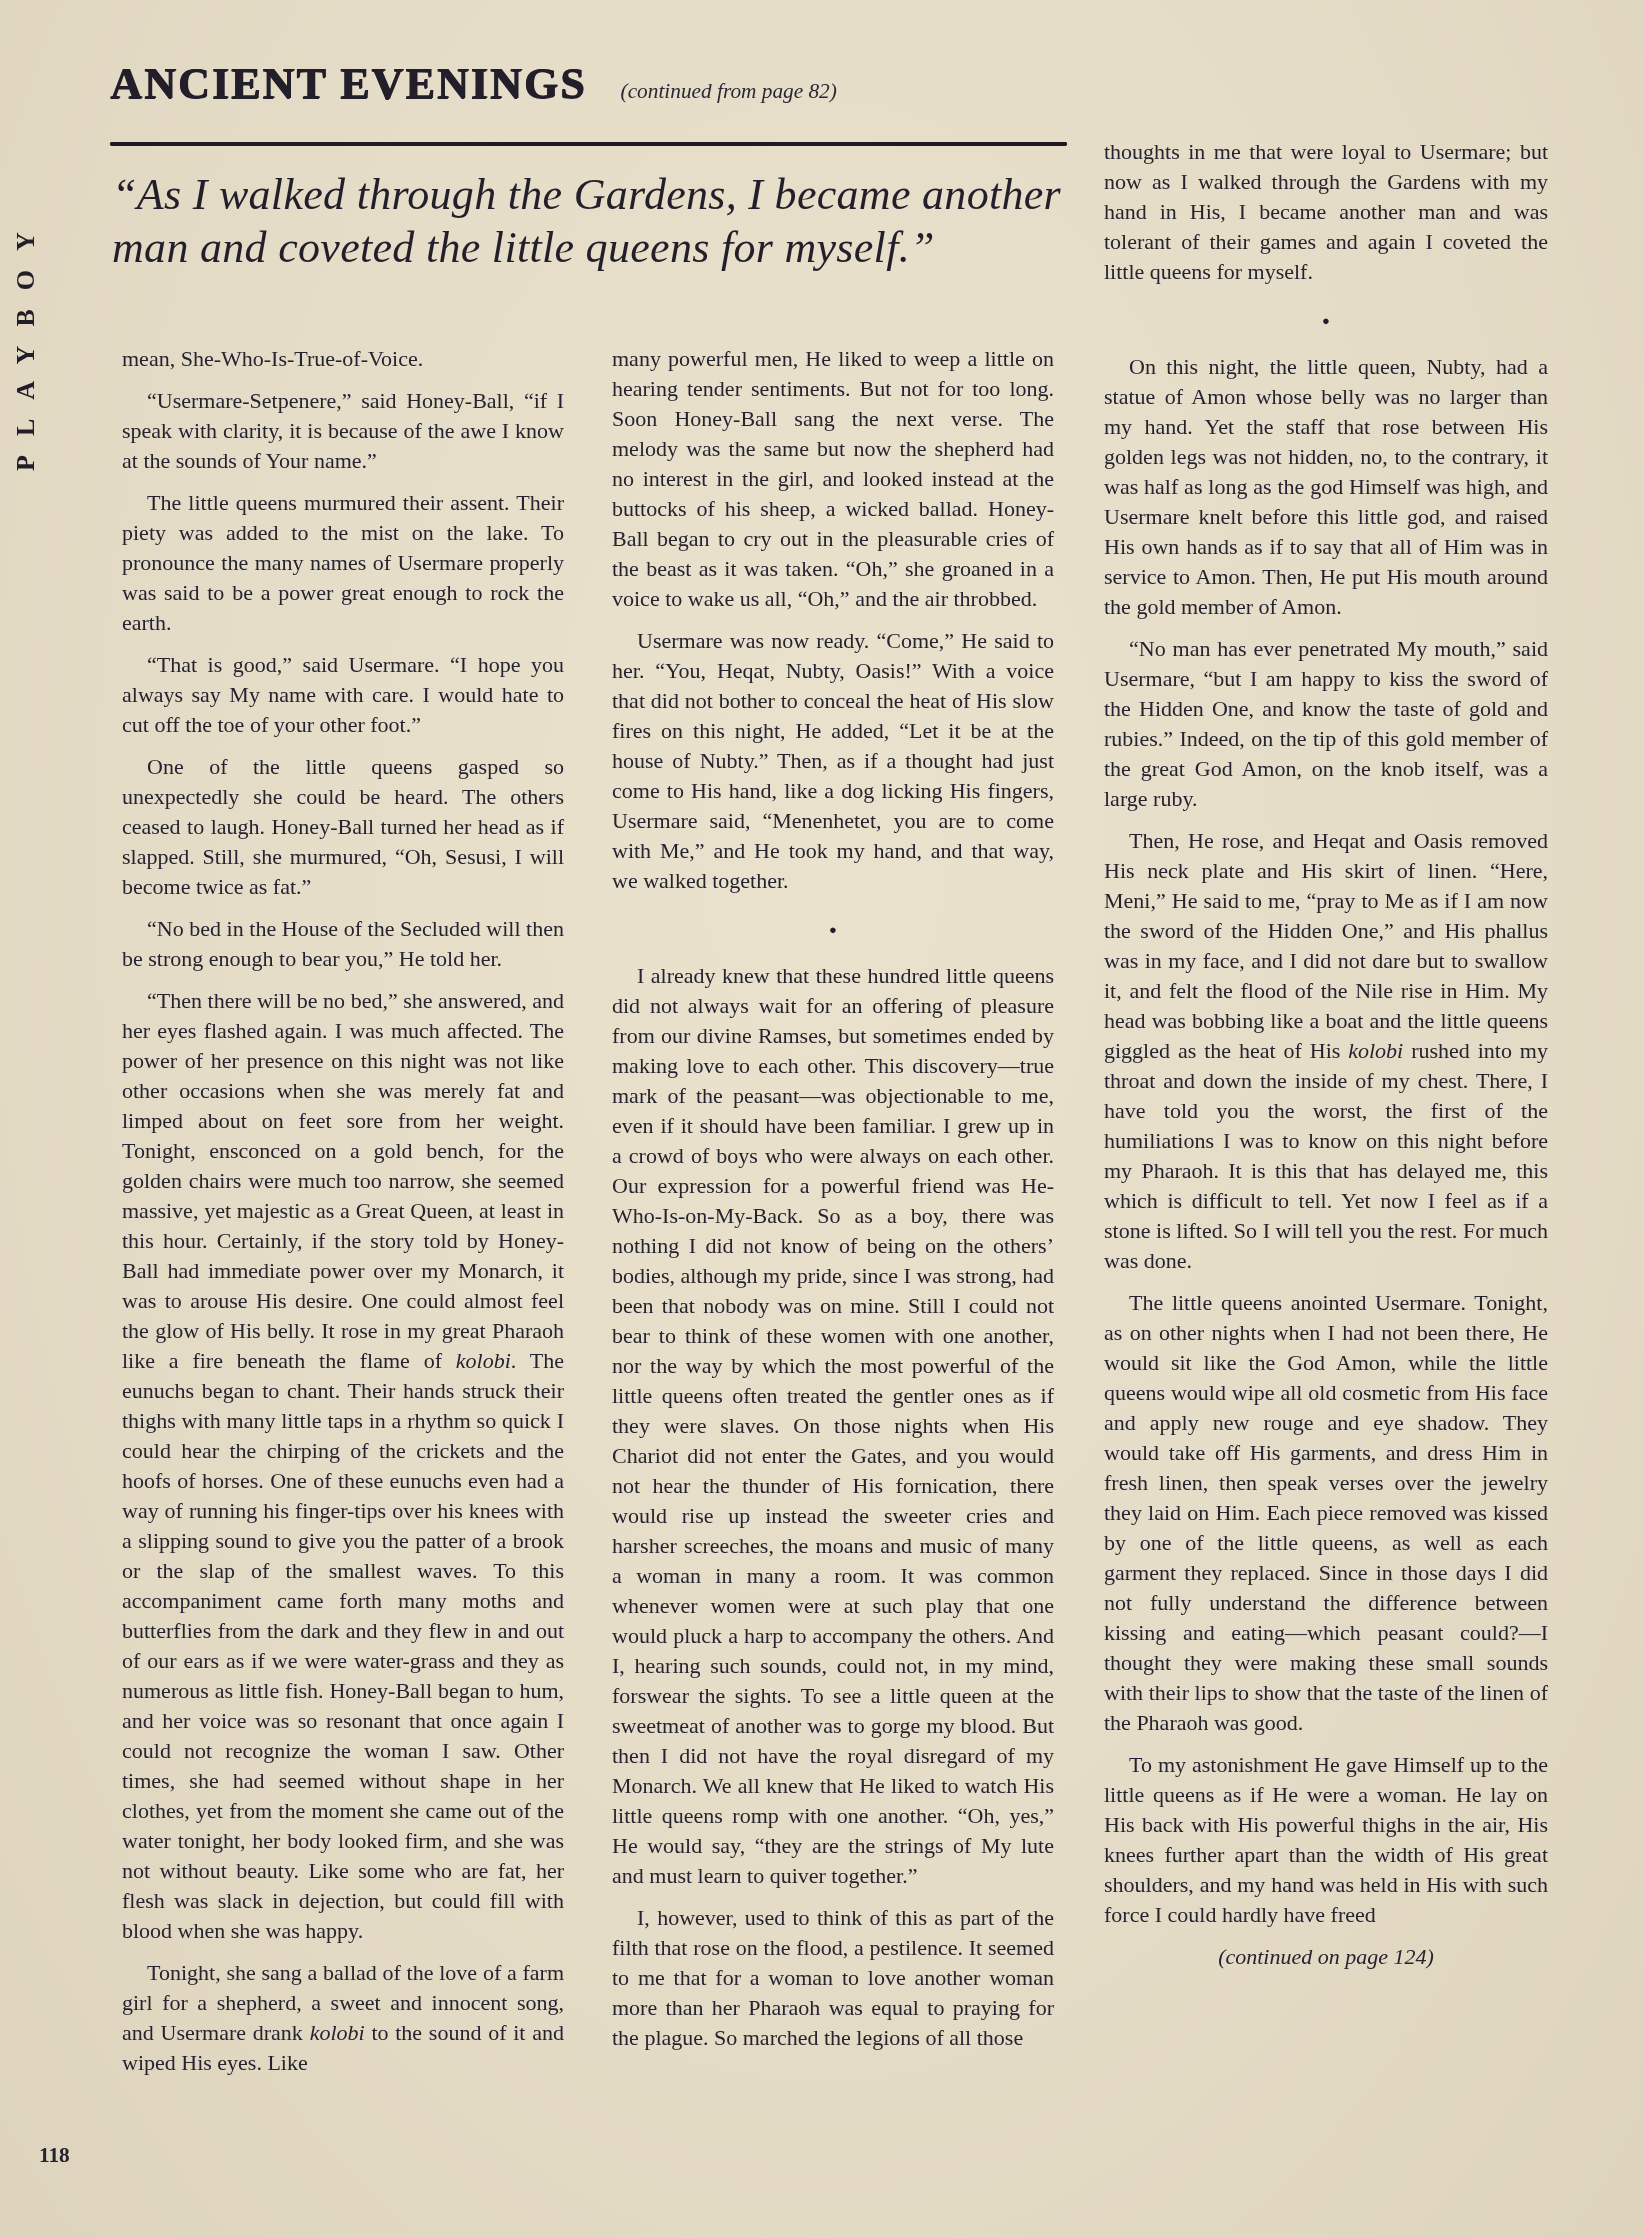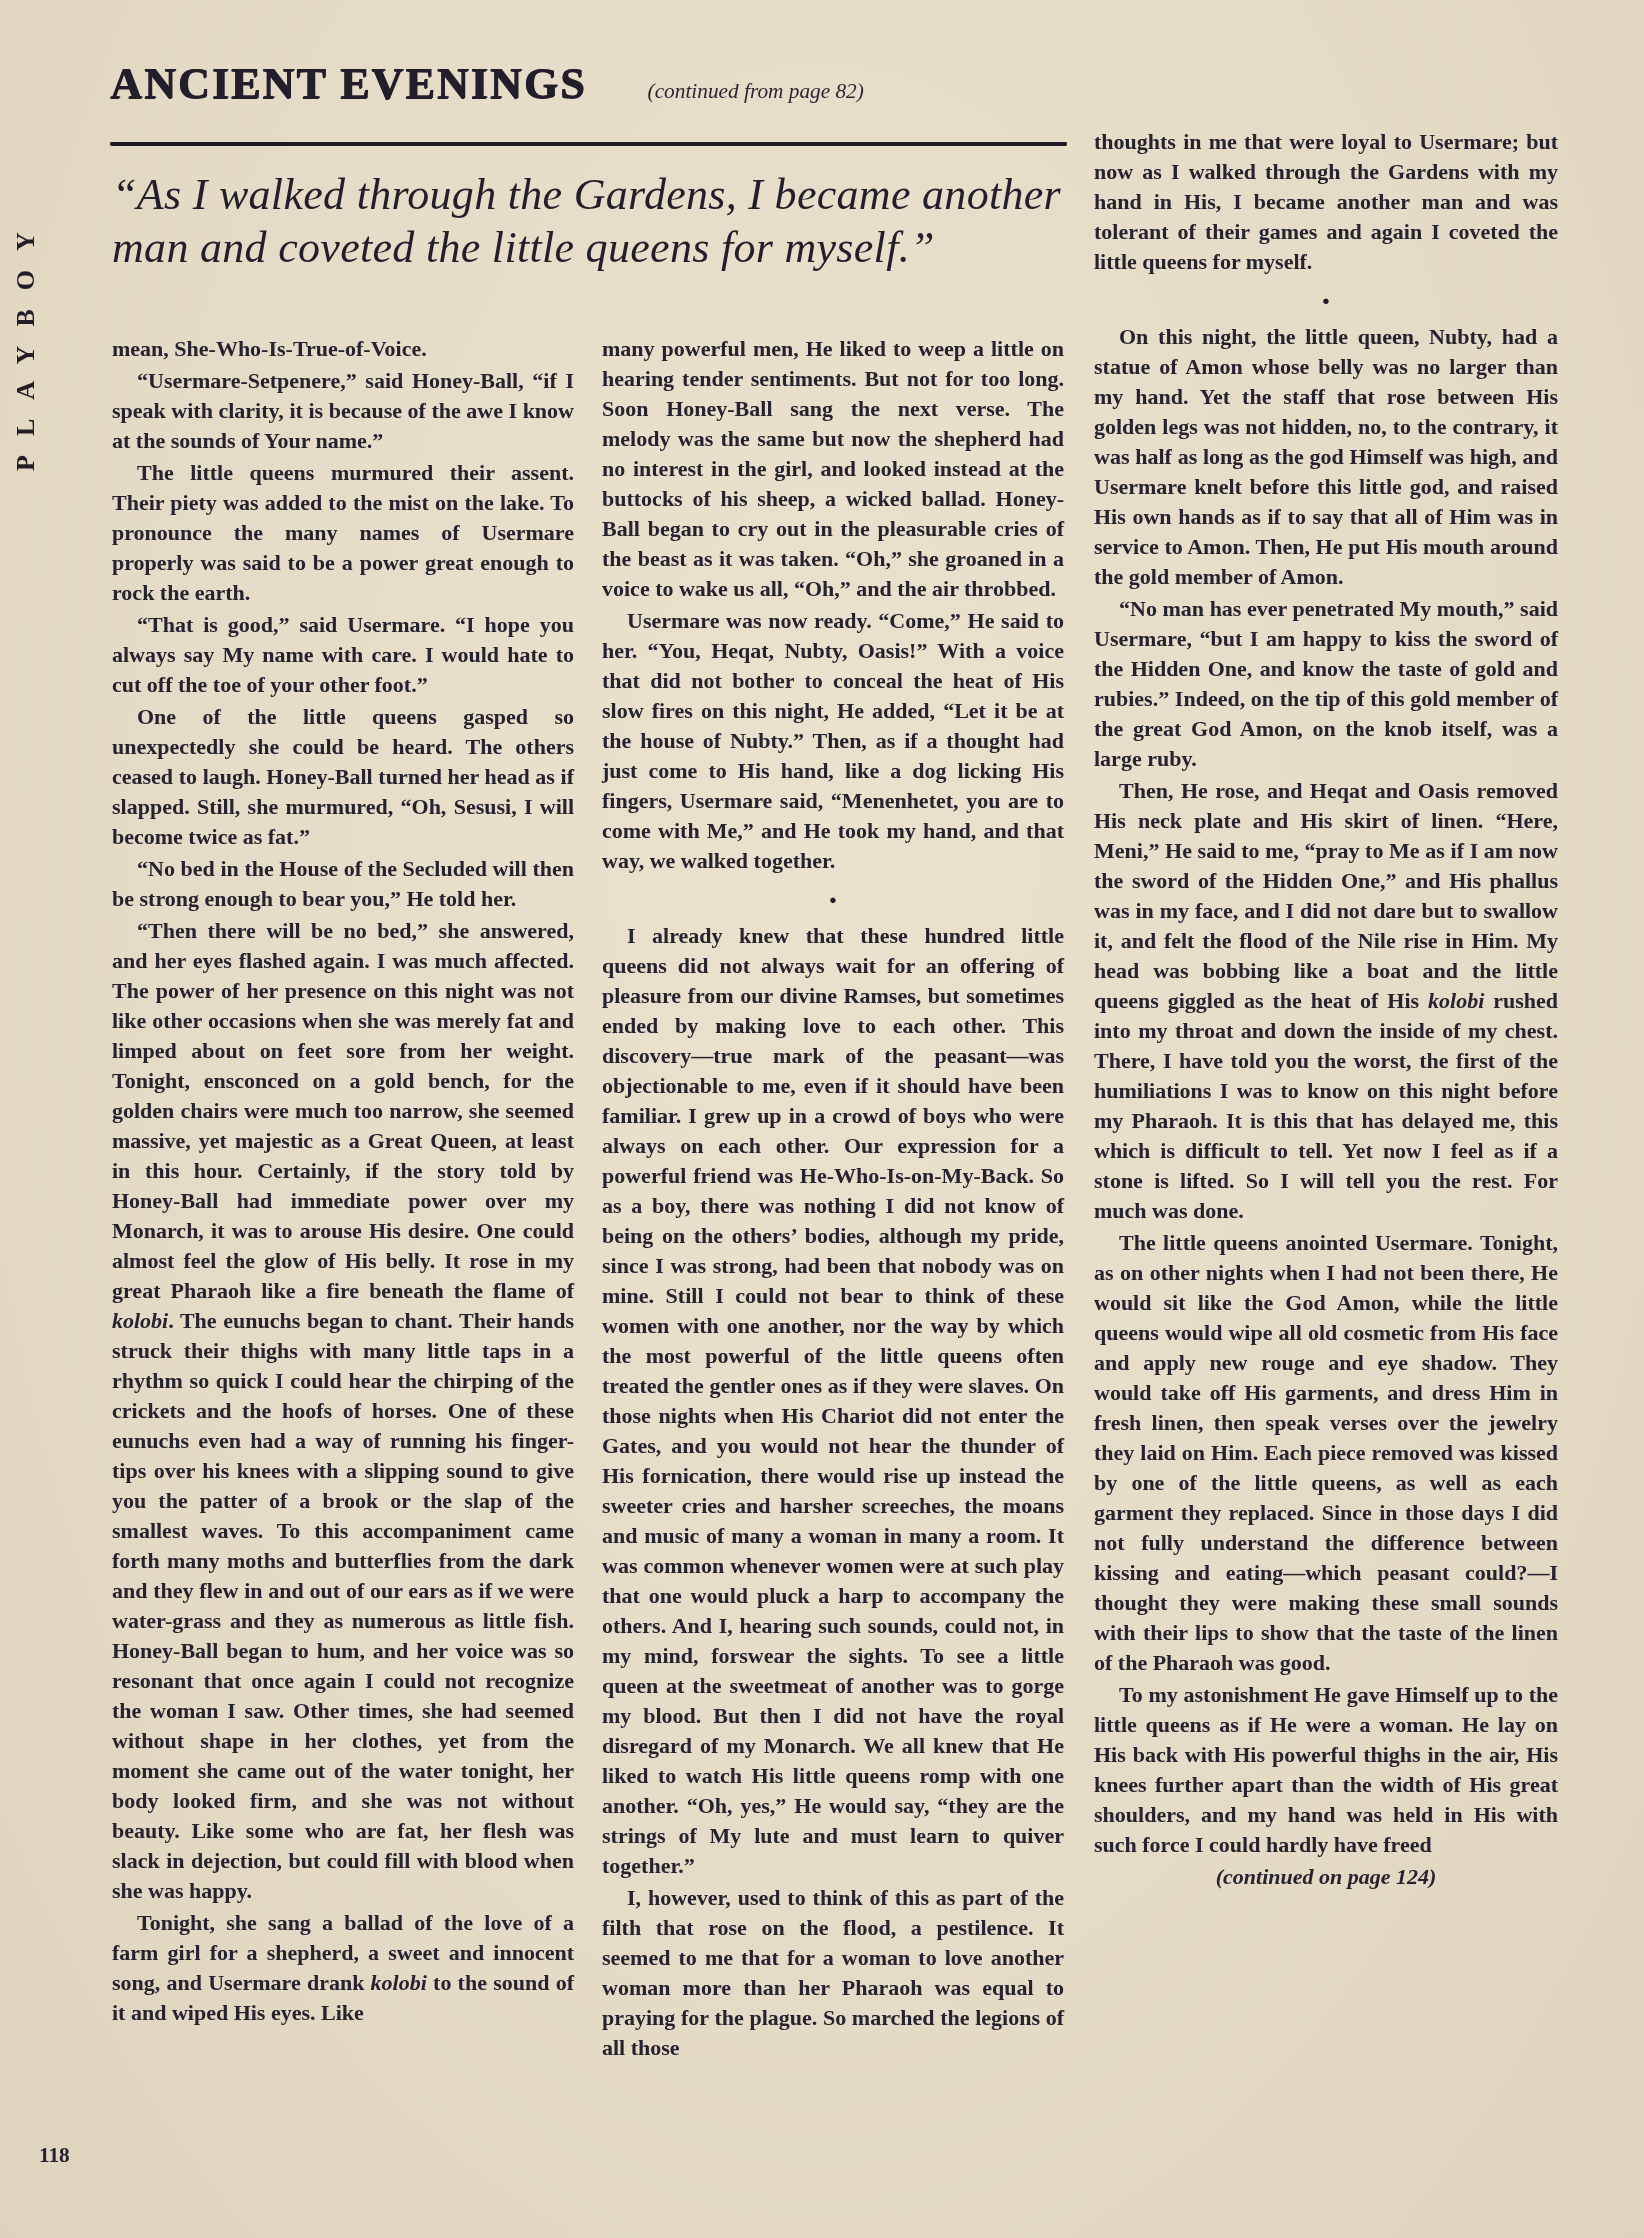--- a/index.html
+++ b/index.html
@@ -24,42 +24,42 @@
     display:flex;align-items:baseline;
   }
   .article-title{
     font-family:"Liberation Serif", serif;
     font-weight:900;font-size:44px;letter-spacing:2.1px;
     color:#221e2a;
     text-shadow:1.1px 0 0 currentColor, 0 0.6px 0 currentColor;
     white-space:nowrap;
   }
   .continued-from{
-    margin-left:61px;font-style:italic;font-size:21.3px;color:#2a2733;
+    margin-left:34px;font-style:italic;font-size:21.3px;color:#2a2733;
     white-space:nowrap;
   }
   .rule{
     position:absolute;left:110px;top:142px;width:957px;height:4.1px;
     background:#1f1b26;border-radius:1.4px;
   }
   .pull-quote{
     position:absolute;left:112px;top:168px;width:964px;
     font-style:italic;font-size:44px;line-height:53px;
     color:#221f2b;letter-spacing:0.3px;
   }
   .col{
     position:absolute;width:466px;
     font-size:22px;line-height:30px;
     text-align:justify;
     color:#262330;
   }
   .col-1{left:110px;top:332px;}
   .col-2{left:600px;top:332px;}
   .col-3{left:1092px;top:125px;width:468px;}
-  .col p{margin:2px;font-weight:bold;}
+  .col p{margin:12px;}
   .col p.ind{text-indent:25px;}
   .col p.right{text-align:center;}
   .col p.it{font-style:italic;}
   .bullet-sep{
     text-align:center;font-size:13px;line-height:30px;
     padding:6.9px 0 4.1px 0;color:#211d29;
   }
   .page-number{
     position:absolute;left:39px;top:2143px;
     font-size:21.3px;font-weight:bold;color:#262330;

